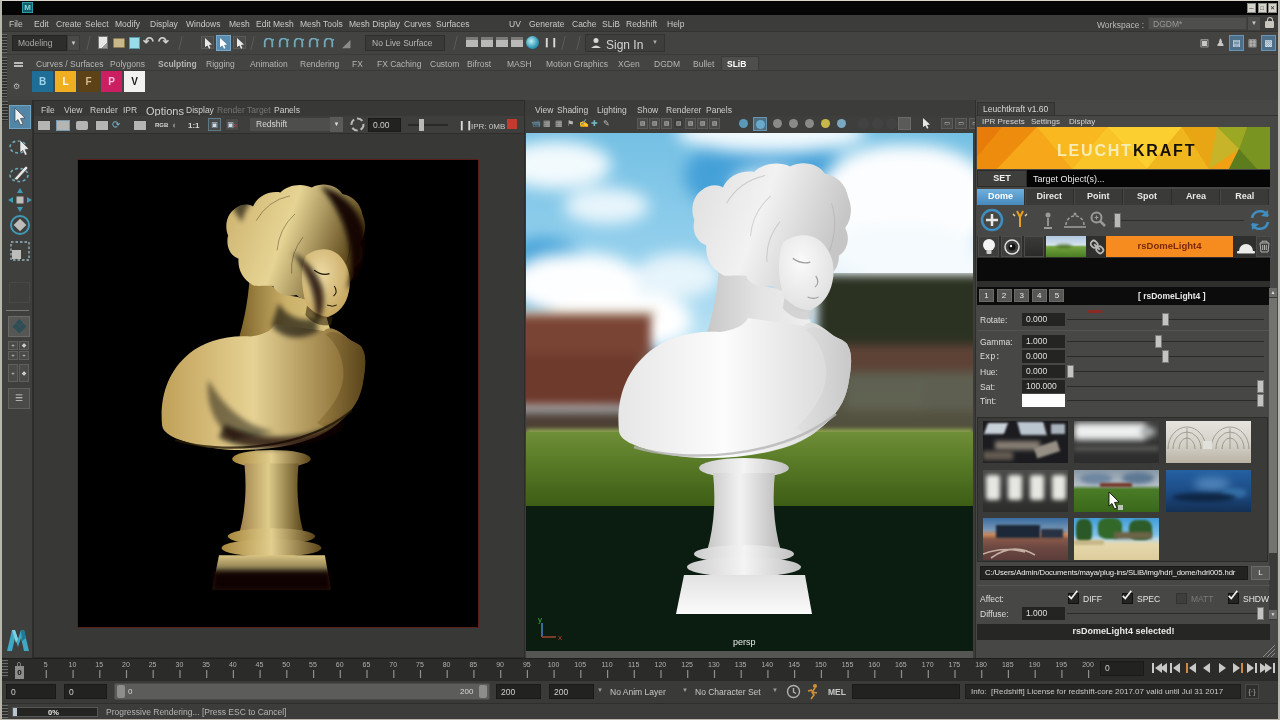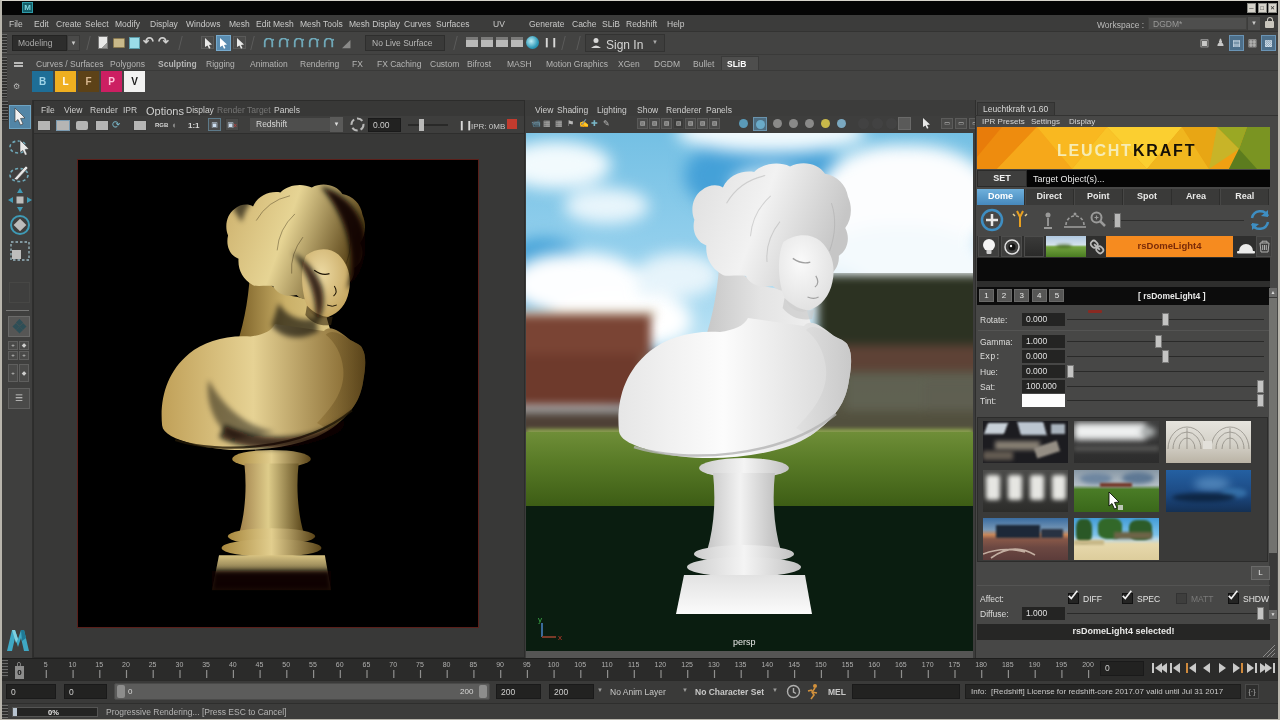--- a/index.html
+++ b/index.html
@@ -24,21 +24,21 @@
     <div class="txt mi" style="left:115px;top:19px;">Modify</div>
     <div class="txt mi" style="left:150px;top:19px;">Display</div>
     <div class="txt mi" style="left:186px;top:19px;">Windows</div>
     <div class="txt mi" style="left:229px;top:19px;">Mesh</div>
     <div class="txt mi" style="left:256px;top:19px;">Edit Mesh</div>
     <div class="txt mi" style="left:300px;top:19px;">Mesh Tools</div>
     <div class="txt mi" style="left:349px;top:19px;">Mesh Display</div>
     <div class="txt mi" style="left:404px;top:19px;">Curves</div>
     <div class="txt mi" style="left:436px;top:19px;">Surfaces</div>
     <div class="txt mi" style="left:475px;top:37px;">Deform</div>
-    <div class="txt mi" style="left:493px;top:19px;text-align:center;">UV</div>
+    <div class="txt mi" style="left:509px;top:19px;text-align:center;">UV</div>
     <div class="txt mi" style="left:529px;top:19px;">Generate</div>
     <div class="txt mi" style="left:572px;top:19px;">Cache</div>
     <div class="txt mi" style="left:602px;top:19px;">SLiB</div>
     <div class="txt mi" style="left:626px;top:19px;">Redshift</div>
     <div class="txt mi" style="left:667px;top:19px;">Help</div>
     <div class="txt" style="left:1097px;top:20px;font-size:8.5px;color:#bbbbba;">Workspace :</div>
     <div class="abs" style="left:1148px;top:17px;width:99px;height:13px;background:#4e4e4d;border:1px solid #424240;font-size:8.5px;line-height:12px;padding-left:4px;color:#999998;">DGDM*</div>
     <div class="abs" style="left:1248px;top:17px;width:12px;height:13px;background:#4e4e4d;color:#c9c9c8;font-size:6px;line-height:12px;text-align:center;">▼</div>
     <div class="abs" style="left:1265px;top:21px;width:9px;height:7px;background:#c9c6bd;border-radius:1px;"></div>
     <div class="abs" style="left:1266.5px;top:17px;width:6px;height:5px;border:1.5px solid #c9c6bd;border-bottom:none;border-radius:3px 3px 0 0;"></div>
@@ -658,20 +658,21 @@
       <div class="abs" style="left:0px;top:22px;width:30px;height:5px;background:#c8b888;filter:blur(1px);"></div>
     </div>
     <svg class="abs" style="left:1108px;top:492px;z-index:40;" width="16" height="20" viewBox="0 0 16 20">
       <path d="M1 0 L11 10 L6.5 10.5 L9 16 L6.5 17 L4 11.5 L1 14 Z" fill="#fff" stroke="#000" stroke-width="0.8"></path>
       <rect x="10" y="13" width="5" height="5" fill="#ddd" opacity="0.8"></rect>
     </svg>
     <div class="abs" style="left:1269px;top:288px;width:8px;height:332px;background:#3a3a39;"></div>
     <div class="abs" style="left:1269px;top:288px;width:8px;height:9px;background:#6a6a69;color:#dddddc;font-size:5px;line-height:9px;text-align:center;">▲</div>
     <div class="abs" style="left:1269px;top:298px;width:8px;height:255px;background:#72726f;"></div>
     <div class="abs" style="left:1269px;top:610px;width:8px;height:9px;background:#6a6a69;color:#dddddc;font-size:5px;line-height:9px;text-align:center;">▼</div>
+    <div class="abs fld" style="left:980px;top:566px;width:268px;height:14px;font-size:7.7px;line-height:12px;letter-spacing:-0.1px;color:#f0f0f0;">C:/Users/Admin/Documents/maya/plug-ins/SLiB/img/hdri_dome/hdri005.hdr</div>
     <div class="abs" style="left:1251px;top:566px;width:19px;height:14px;background:#565655;border:1px solid #6a6a69;color:#e8e8e7;font-size:8px;text-align:center;line-height:12px;">L</div>
     <div class="abs" style="left:977px;top:585px;width:293px;height:1px;background:#545453;"></div>
     <div class="txt" style="left:980px;top:594px;font-size:8.5px;color:#dededd;">Affect:</div>
     <div class="abs" style="left:1068px;top:593px;width:11px;height:11px;background:#242423;border:1px solid #111;"></div>
     <svg class="abs" style="left:1067px;top:589px;" width="12" height="12" viewBox="0 0 14 14">
       <path d="M2 8 L5 11 L12 2" stroke="#f0f0f0" stroke-width="2" fill="none"></path>
     </svg>
     <div class="txt" style="left:1083px;top:594px;font-size:8.5px;color:#e4e4e3;">DIFF</div>
     <div class="abs" style="left:1122px;top:593px;width:11px;height:11px;background:#242423;border:1px solid #111;"></div>
     <svg class="abs" style="left:1121px;top:589px;" width="12" height="12" viewBox="0 0 14 14">
@@ -807,21 +808,21 @@
     <div class="abs" style="left:114px;top:683px;width:376px;height:17px;background:#5c5c5b;border:1px solid #4a4a49;border-radius:2px;"></div>
     <div class="abs" style="left:117px;top:685px;width:8px;height:13px;background:#8d8d8c;border-radius:2px;"></div>
     <div class="txt" style="left:128px;top:687px;font-size:8px;color:#d8d8d7;">0</div>
     <div class="txt" style="left:460px;top:687px;font-size:8px;color:#d8d8d7;">200</div>
     <div class="abs" style="left:479px;top:685px;width:8px;height:13px;background:#8d8d8c;border-radius:2px;"></div>
     <div class="fld" style="left:496px;top:684px;width:45px;height:15px;line-height:14px;">200</div>
     <div class="fld" style="left:549px;top:684px;width:45px;height:15px;line-height:14px;">200</div>
     <div class="txt" style="left:597px;top:687px;color:#9a9a99;font-size:6px;">▼</div>
     <div class="txt" style="left:610px;top:687px;font-size:8.5px;color:#c8c8c7;">No Anim Layer</div>
     <div class="txt" style="left:682px;top:687px;color:#9a9a99;font-size:6px;">▼</div>
-    <div class="txt" style="left:695px;top:687px;font-size:8.5px;color:#c8c8c7;font-weight:bold;">No Character Set</div>
+    <div class="txt" style="left:695px;top:687px;font-size:8.5px;color:#c8c8c7;">No Character Set</div>
     <div class="txt" style="left:772px;top:687px;color:#9a9a99;font-size:6px;">▼</div>
     <svg class="abs" style="left:786px;top:684px;" width="15" height="15" viewBox="0 0 15 15">
       <circle cx="7.5" cy="7.5" r="6" fill="none" stroke="#b0b0af" stroke-width="1.4"></circle>
       <path d="M7.5 4 L7.5 8 L10 9.5" stroke="#b0b0af" stroke-width="1.4" fill="none"></path>
     </svg>
     <svg class="abs" style="left:805px;top:683px;" width="16" height="17" viewBox="0 0 16 17">
       <circle cx="10" cy="3" r="2" fill="#d2913c"></circle>
       <path d="M10 5 L7 9 L9 12 L6 16 M7 9 L12 10 M3 8 L7 7" stroke="#d2913c" stroke-width="1.6" fill="none"></path>
     </svg>
     <div class="txt" style="left:828px;top:687px;font-size:8.5px;font-weight:bold;color:#c8c8c7;">MEL</div>

